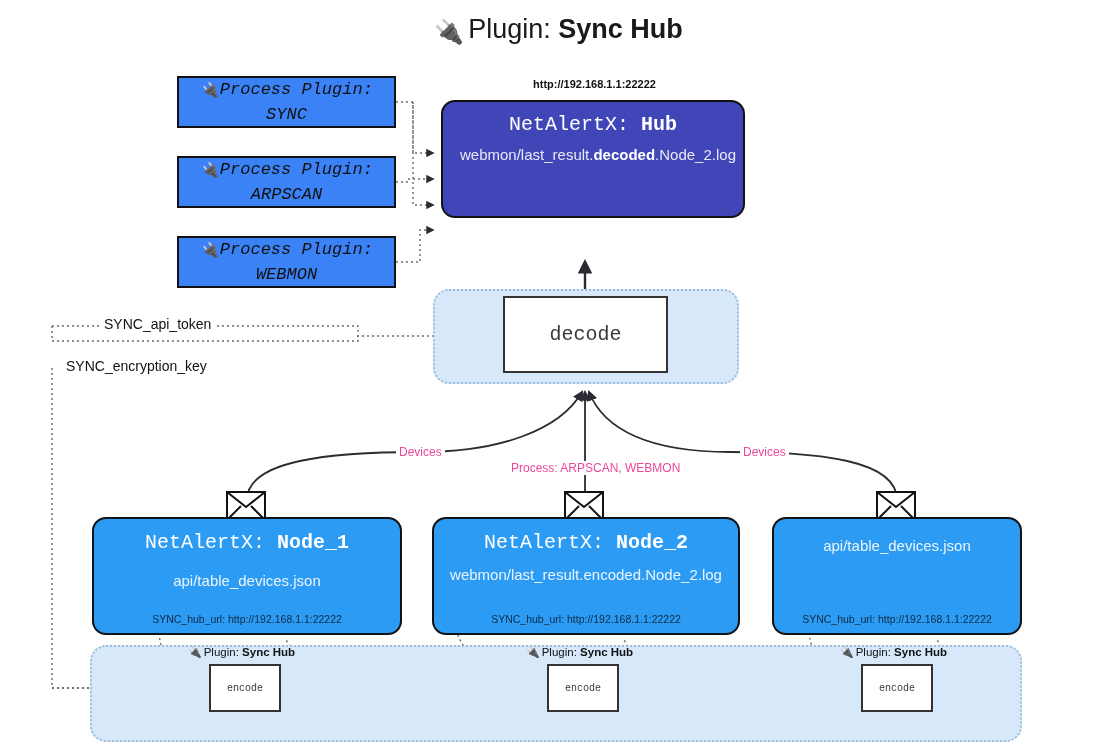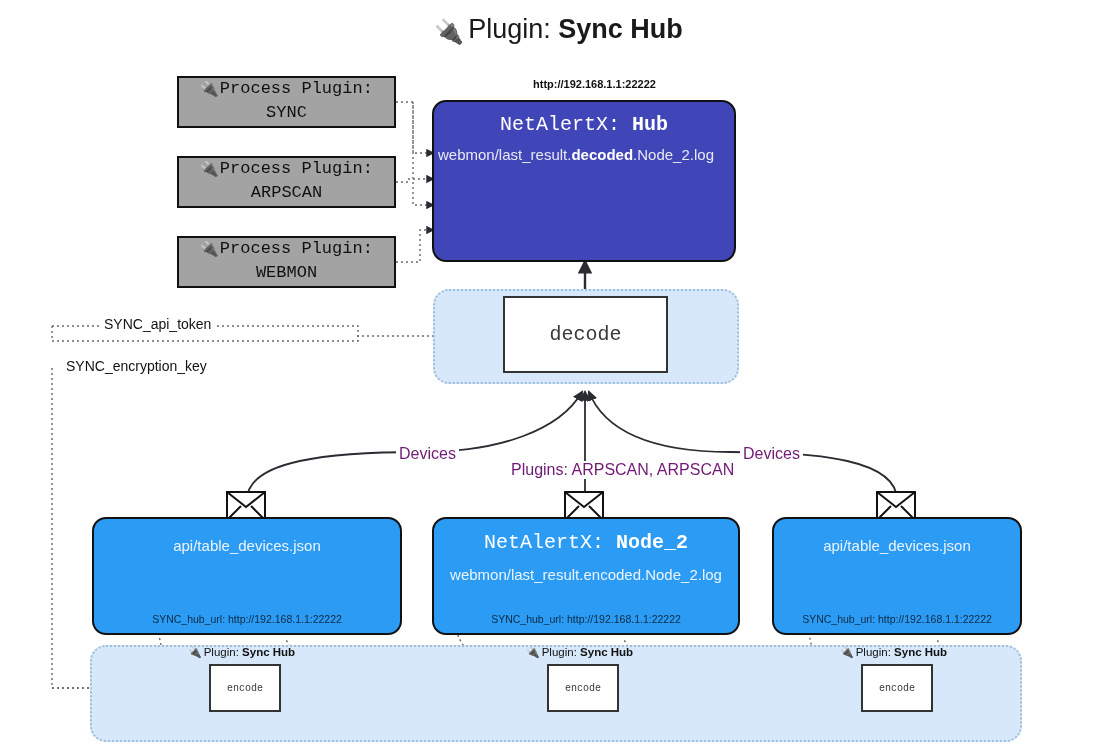--- a/index.html
+++ b/index.html
@@ -15,25 +15,26 @@
   .title{
     position:absolute;left:0;top:14px;width:1117px;text-align:center;
     font-size:27px;color:#1a1a1a;white-space:nowrap;
   }
   .title .plug{font-size:24px;vertical-align:-2px;margin-right:4px;}
   .title .lead{font-weight:400;}
   .title .strong{font-weight:bold;}
 
   
   .procbox{
-    position:absolute;background:#a3a3a3;border:2px solid #111;
+    position:absolute;background:#3b82f6;border:2px solid #111;
     box-sizing:border-box;
     font-family:"Liberation Mono", monospace;font-size:17px;color:#101010;
-    display:flex;flex-direction:column;align-items:center;justify-content:flex-end;
+    display:flex;flex-direction:column;align-items:center;justify-content:space-between;
     line-height:1.45;
+    font-style:italic;
   }
   .procbox .l1{white-space:nowrap;}
   .procbox .l2{white-space:nowrap;}
   .procbox .plug{font-family:"DejaVu Sans",sans-serif;font-size:15px;margin-right:1px;vertical-align:-1px;}
 
   
   .huburl{
     position:absolute;font-size:11px;color:#111;font-weight:bold;white-space:nowrap;
   }
   .hub{
@@ -78,21 +79,21 @@
   .node .hdr b{font-weight:bold;}
   .node .lines{margin-top:14px;text-align:center;}
   .node .ln{font-size:15px;color:#eaf4ff;line-height:1.75;white-space:nowrap;}
   .node .foot{
     position:absolute;left:0;right:0;bottom:8px;font-size:10.5px;color:#0d2b44;
     font-weight:normal;white-space:nowrap;
   }
 
   
   .elabel{
-    position:absolute;font-size:16px;color:#701a75;white-space:nowrap;background:#fff;
+    position:absolute;font-size:12px;color:#ec4899;white-space:nowrap;background:#fff;
     padding:0 3px;
   }
   .envvar{
     position:absolute;font-size:14px;color:#111;white-space:nowrap;background:#fff;padding:0 4px;
   }
   .plugtag{
     position:absolute;font-size:11.5px;color:#111;white-space:nowrap;
   }
   .plugtag b{font-weight:bold;}
   .plugtag .plug{font-family:"DejaVu Sans",sans-serif;font-size:11px;margin-right:2px;}
@@ -169,51 +170,52 @@
     <div class="l2">ARPSCAN</div>
   </div>
 
   <div class="procbox" style="left:177px;top:236px;width:219px;height:52px;">
     <div class="l1"><span class="plug">🔌</span><span>Process Plugin:</span></div>
     <div class="l2">WEBMON</div>
   </div>
 
   <div class="huburl" style="left:533px;top:78px;">http://192.168.1.1:22222</div>
 
-  <div class="hub" style="left:432px;top:100px;width:304px;height:162px;">
+  <div class="hub" style="left:441px;top:100px;width:304px;height:118px;">
     <div class="hdr"><span>NetAlertX: </span><b>Hub</b></div>
     <div class="rows">
-      <div class="row" style="padding-left:4px;"><span>webmon/last_result.</span><b>decoded</b><span>.Node_2.log</span></div>
+      <div class="row" style="padding-left:17px;"><span>webmon/last_result.</span><b>decoded</b><span>.Node_2.log</span></div>
     </div>
   </div>
 
   <div class="band" style="left:433px;top:289px;width:306px;height:95px;"></div>
   <div class="wbox decode" style="left:503px;top:296px;width:165px;height:77px;">decode</div>
 
   <div class="envvar" style="left:100px;top:316px;">SYNC_api_token</div>
   <div class="envvar" style="left:62px;top:358px;">SYNC_encryption_key</div>
 
   <div class="elabel" style="left:396px;top:445px;">Devices</div>
-  <div class="elabel" style="left:508px;top:461px;">Plugins: ARPSCAN, ARPSCAN</div>
+  <div class="elabel" style="left:508px;top:461px;">Process: ARPSCAN, WEBMON</div>
   <div class="elabel" style="left:740px;top:445px;">Devices</div>
 
   <svg class="env" style="left:226px;top:491px;" viewBox="0 0 40 30">
     <rect x="1" y="1" width="38" height="28" fill="#fff" stroke="#111" stroke-width="2"></rect>
     <path d="M1 1 L20 16 L39 1 M1 29 L15 15 M39 29 L25 15" fill="none" stroke="#111" stroke-width="2"></path>
   </svg>
   <svg class="env" style="left:564px;top:491px;" viewBox="0 0 40 30">
     <rect x="1" y="1" width="38" height="28" fill="#fff" stroke="#111" stroke-width="2"></rect>
     <path d="M1 1 L20 16 L39 1 M1 29 L15 15 M39 29 L25 15" fill="none" stroke="#111" stroke-width="2"></path>
   </svg>
   <svg class="env" style="left:876px;top:491px;" viewBox="0 0 40 30">
     <rect x="1" y="1" width="38" height="28" fill="#fff" stroke="#111" stroke-width="2"></rect>
     <path d="M1 1 L20 16 L39 1 M1 29 L15 15 M39 29 L25 15" fill="none" stroke="#111" stroke-width="2"></path>
   </svg>
 
   <div class="node" style="left:92px;top:517px;width:310px;height:118px;">
+    <div class="hdr"><span>NetAlertX: </span><b>Node_1</b></div>
     <div class="lines">
       <div class="ln">api/table_devices.json</div>
     </div>
     <div class="foot">SYNC_hub_url: http://192.168.1.1:22222</div>
   </div>
 
   <div class="node" style="left:432px;top:517px;width:308px;height:118px;">
     <div class="hdr"><span>NetAlertX: </span><b>Node_2</b></div>
     <div class="lines" style="margin-top:8px;">
       <div class="ln">webmon/last_result.encoded.Node_2.log</div>

